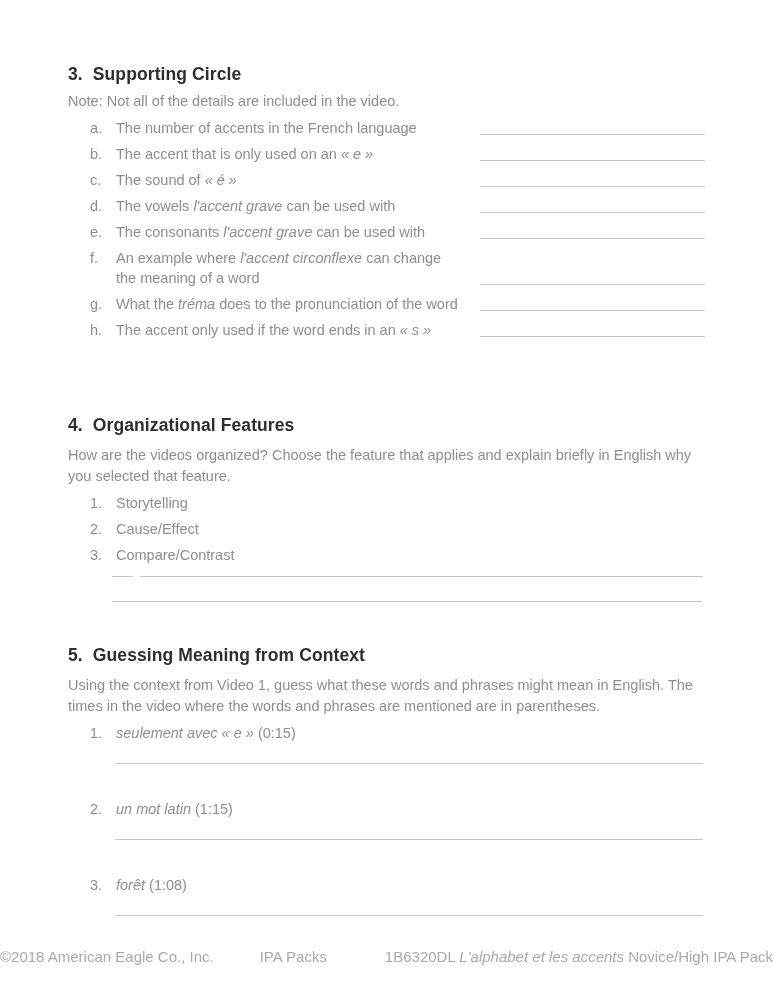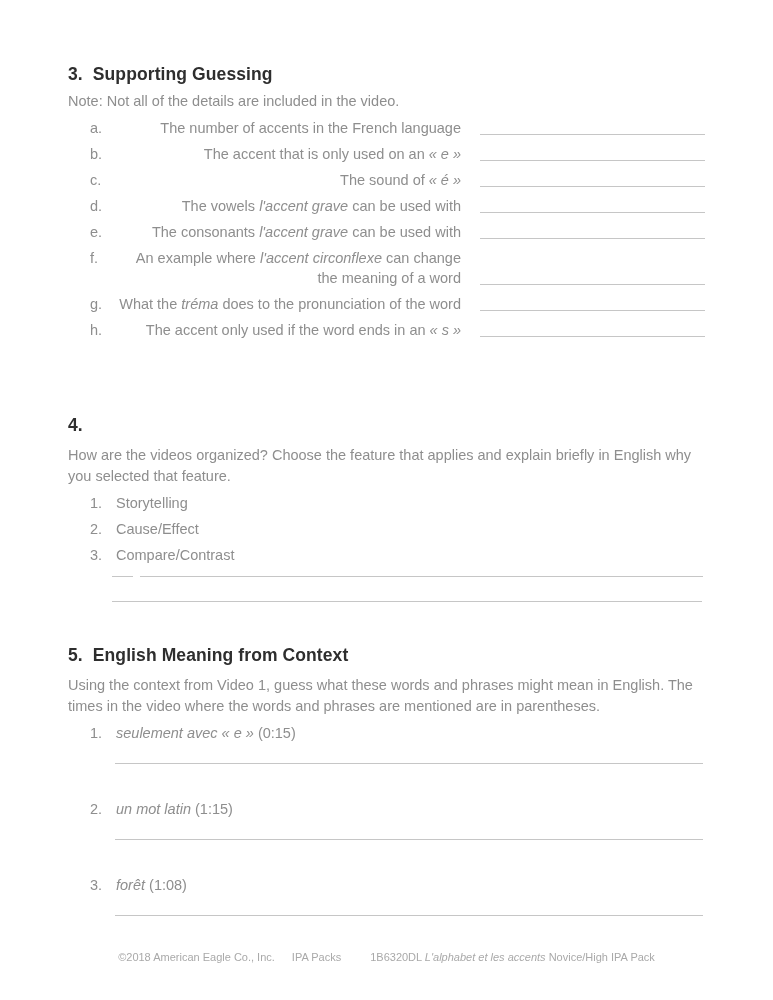--- a/index.html
+++ b/index.html
@@ -23,21 +23,21 @@
     font-size:17.5px; font-weight:700; color:#2e2e2e;
     line-height:20px; letter-spacing:0.1px;
   }
   .instructions { margin:10px 0 0 0; }
   .note { margin:7px 0 0 0; }
 
   
   .detail-list { margin-top:6px; }
   .detail-row { display:flex; align-items:flex-start; margin-bottom:6px; }
   .d-letter { flex:none; width:26px; margin-left:22px; line-height:20px; }
-  .d-text  { flex:none; width:345px; line-height:20px;text-align:right; }
+  .d-text  { flex:none; width:345px; line-height:20px; }
   .d-blank {
     flex:none; width:225px; margin-left:auto; align-self:flex-end;
     height:0; border-bottom:1px solid #c6c6c6; margin-bottom:3px;
   }
   em { font-style:italic; }
 
   
   .option-list { margin-top:6px; }
   .option-row { display:flex; margin-bottom:6px; line-height:20px; }
   .o-num { flex:none; width:26px; margin-left:22px; }
@@ -49,36 +49,36 @@
 
   
   .gm-item { margin-top:6px; }
   .gm-item + .gm-item { margin-top:35px; }
   .gm-head { display:flex; line-height:20px; }
   .gm-num { flex:none; width:26px; margin-left:22px; }
   .gm-line { margin:20px 0 0 47px; width:588px; height:0; border-bottom:1px solid #c6c6c6; }
 
   .footer {
     position:absolute; top:950px; left:0; right:0;
-    display:flex; justify-content:center;
-    font-size:11px; line-height:14px; color:#a9a9a9;
+    display:flex; justify-content:space-between;
+    font-size:15px; line-height:14px; color:#a9a9a9;
   }
   .footer .seg2 { margin-left:17px; }
   .footer .seg3 { margin-left:29px; }
   .footer .seg3 span { margin-right:0; }
 </style>
 </head>
 <body>
 
 <div class="page">
 
   <div class="section sec3">
     <div class="section-heading">
       <span>3.</span>
-      <span>Supporting Guessing</span>
+      <span>Supporting Circle</span>
     </div>
     <p class="note">Note: Not all of the details are included in the video.</p>
 
     <div class="detail-list">
 
       <div class="detail-row">
         <span class="d-letter">a.</span>
         <span class="d-text"><span>The number of accents in the French language</span><em></em><span></span></span>
         <span class="d-blank"></span>
       </div>
@@ -124,20 +124,21 @@
         <span class="d-text"><span>The accent only used if the word ends in an </span><em>« s »</em><span></span></span>
         <span class="d-blank"></span>
       </div>
 
     </div>
   </div>
 
   <div class="section sec4">
     <div class="section-heading">
       <span>4.</span>
+      <span>Organizational Features</span>
     </div>
     <p class="instructions">How are the videos organized? Choose the feature that applies and explain briefly in English why you selected that feature.</p>
 
     <div class="option-list">
       <div class="option-row">
         <span class="o-num">1.</span>
         <span>Storytelling</span>
       </div>
       <div class="option-row">
         <span class="o-num">2.</span>
@@ -152,21 +153,21 @@
     <div class="answer-row1">
       <span class="short-blank"></span>
       <span class="long-blank"></span>
     </div>
     <div class="answer-row2"></div>
   </div>
 
   <div class="section sec5">
     <div class="section-heading">
       <span>5.</span>
-      <span>English Meaning from Context</span>
+      <span>Guessing Meaning from Context</span>
     </div>
     <p class="instructions">Using the context from Video 1, guess what these words and phrases might mean in English. The times in the video where the words and phrases are mentioned are in parentheses.</p>
 
     <div class="gm-item">
       <div class="gm-head">
         <span class="gm-num">1.</span>
         <span><em>seulement avec « e »</em> <span>(0:15)</span></span>
       </div>
       <div class="gm-line"></div>
     </div>

